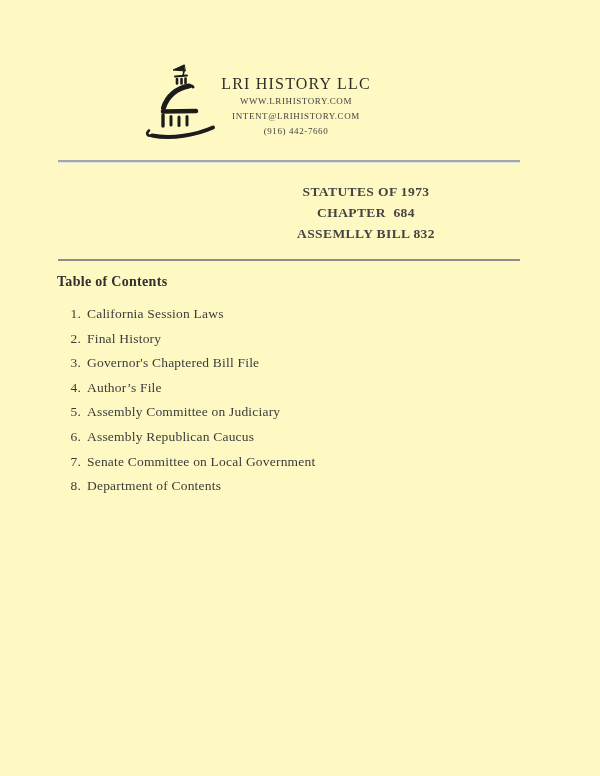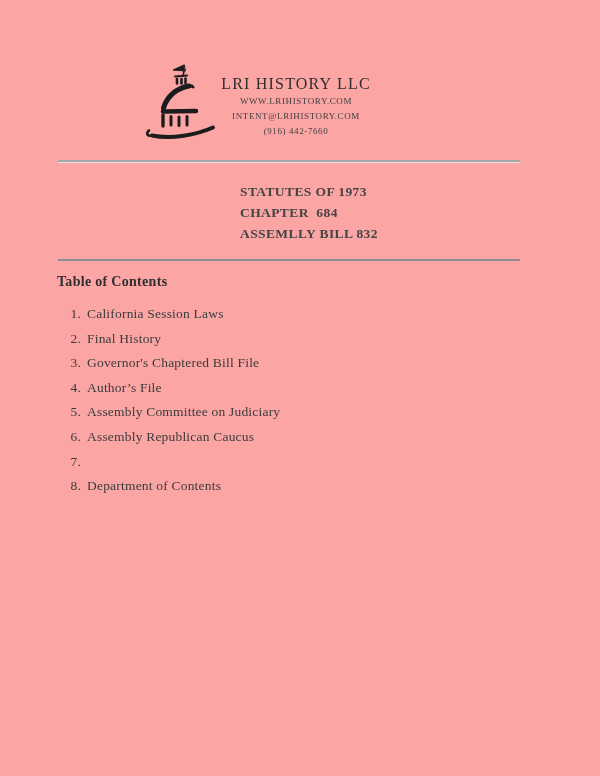--- a/index.html
+++ b/index.html
@@ -4,21 +4,21 @@
 <style>
   html, body {
     margin: 0;
     padding: 0;
     background: #ffffff;
   }
   .page {
     position: relative;
     width: 600px;
     height: 776px;
-    background: #fca5a5;
+    background: #fef9c3;
     font-family: "Liberation Serif", "DejaVu Serif", serif;
     color: #3b3b3b;
     overflow: hidden;
   }
 
   
   .logo {
     position: absolute;
     left: 140px;
     top: 61px;
@@ -62,21 +62,21 @@
     height: 2px;
     background: #8d8d8d;
   }
 
   
   .ref-block {
     position: absolute;
     top: 181px;
     left: 240px;
     width: 252px;
-    text-align: left;
+    text-align: center;
   }
   .ref-line {
     font-size: 13.5px;
     line-height: 21px;
     font-weight: bold;
     letter-spacing: 0.4px;
     color: #444444;
     white-space: pre;
   }
 
@@ -186,20 +186,21 @@
     <div class="toc-item">
       <span class="toc-num">5.</span>
       <span class="toc-label">Assembly Committee on Judiciary</span>
     </div>
     <div class="toc-item">
       <span class="toc-num">6.</span>
       <span class="toc-label">Assembly Republican Caucus</span>
     </div>
     <div class="toc-item">
       <span class="toc-num">7.</span>
+      <span class="toc-label">Senate Committee on Local Government</span>
     </div>
     <div class="toc-item">
       <span class="toc-num">8.</span>
       <span class="toc-label">Department of Contents</span>
     </div>
   </div>
 
 </div>
 
 </body></html>

